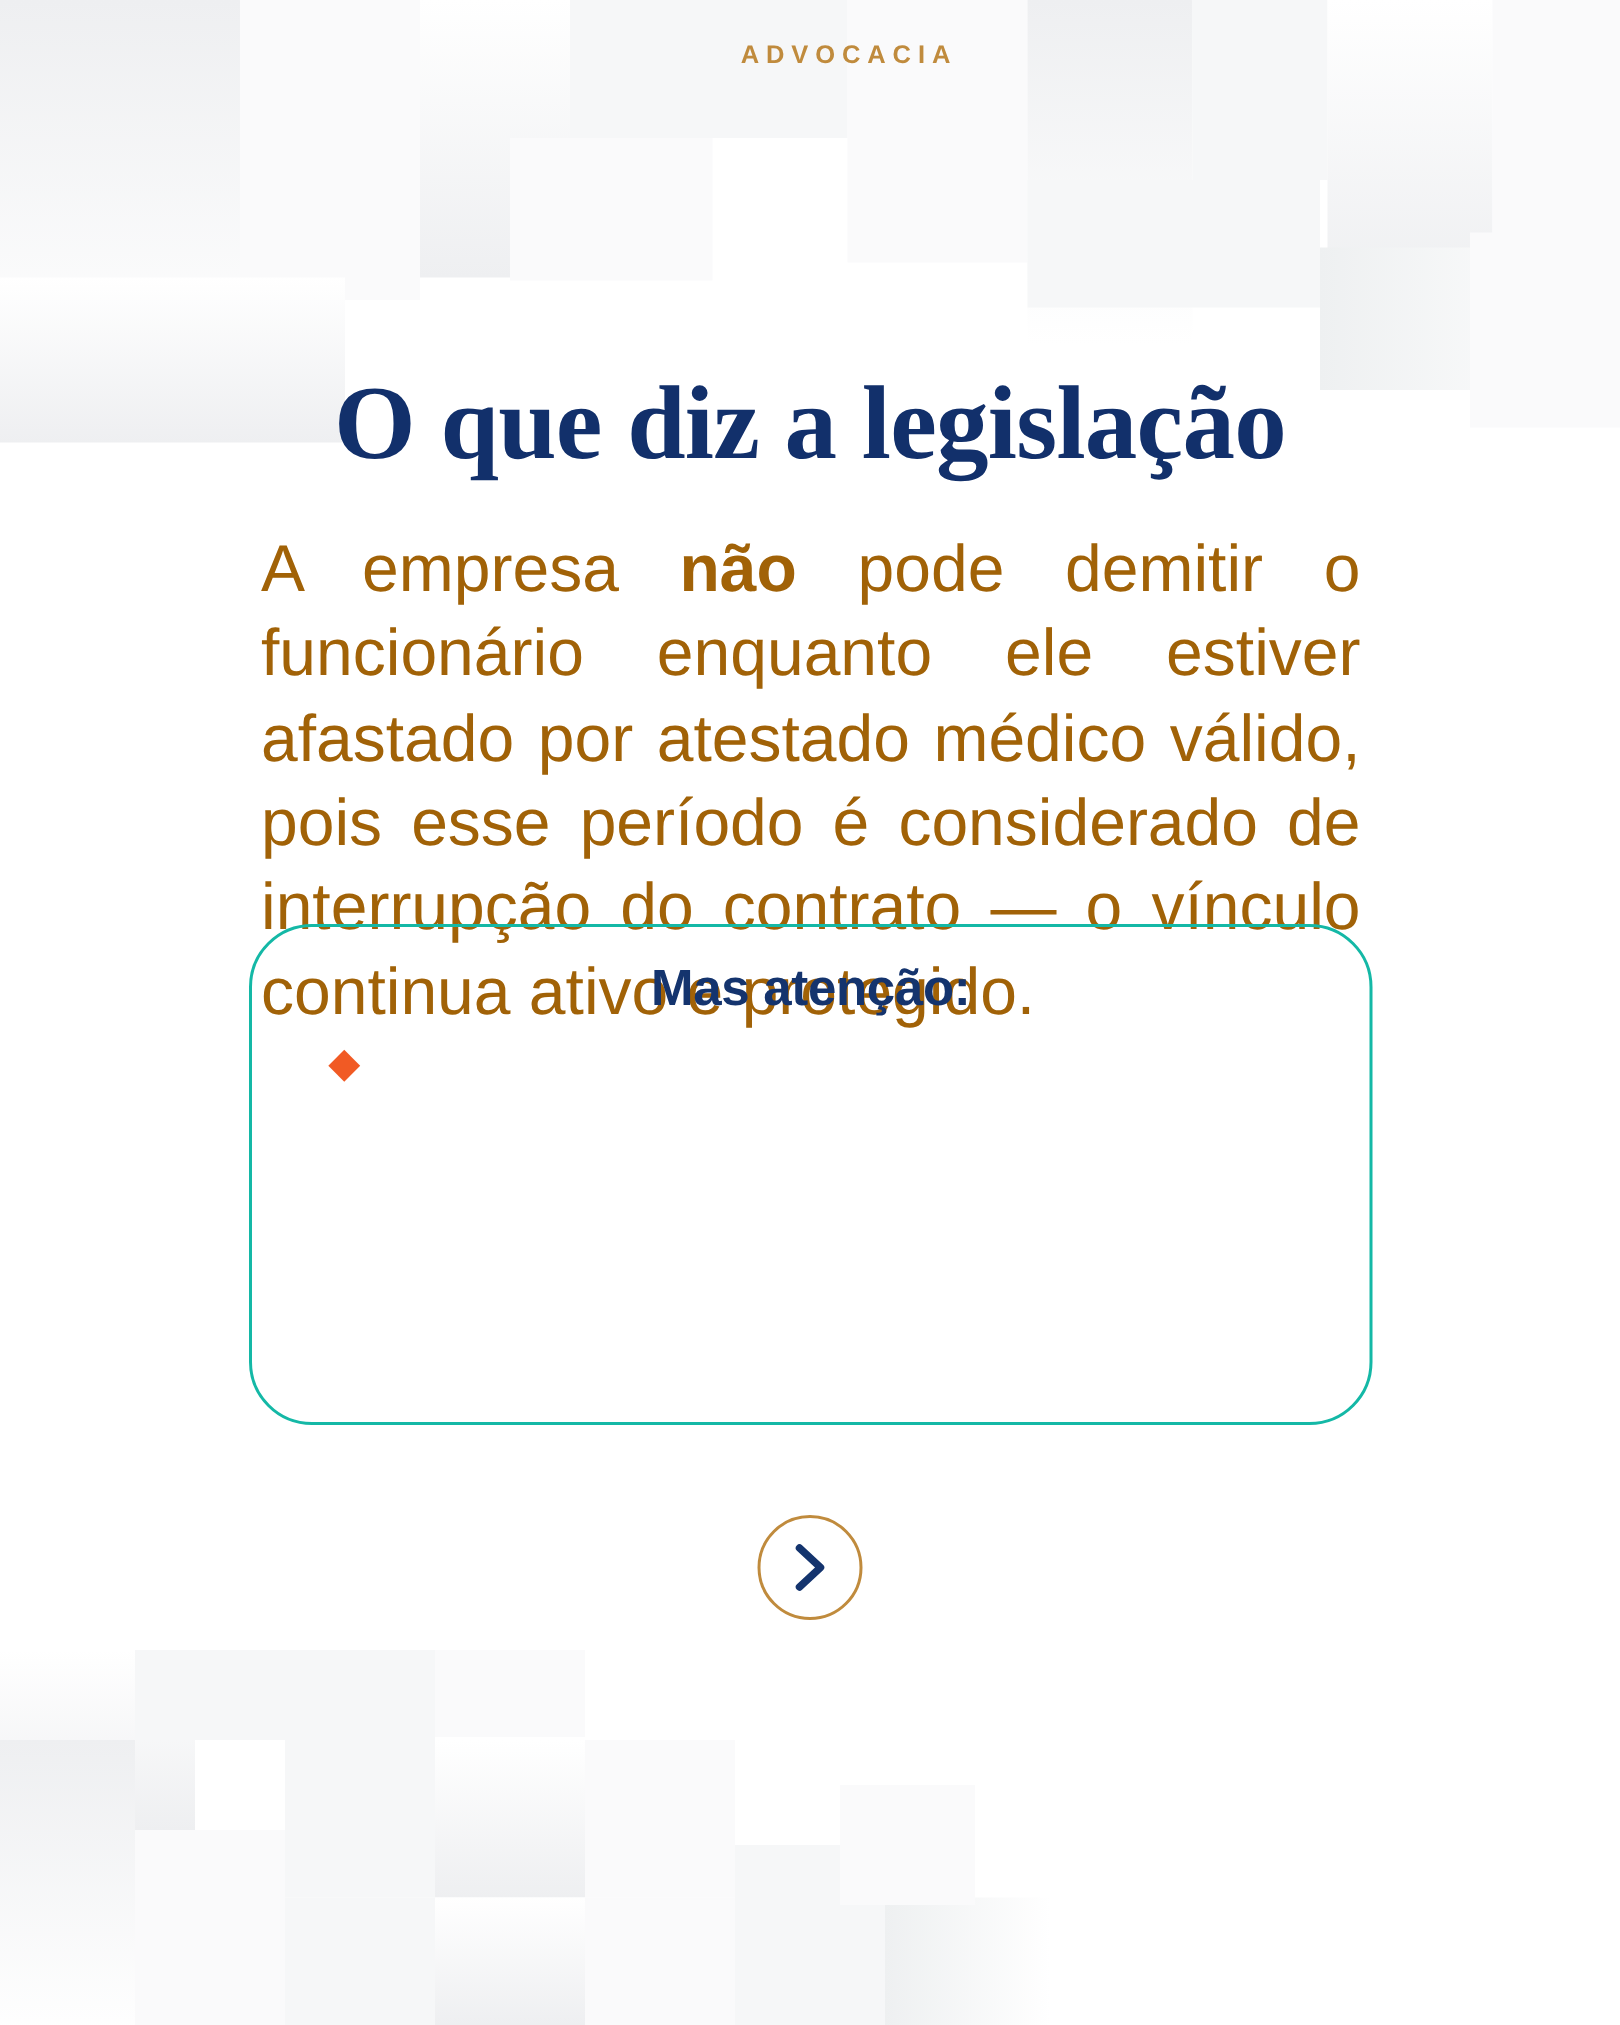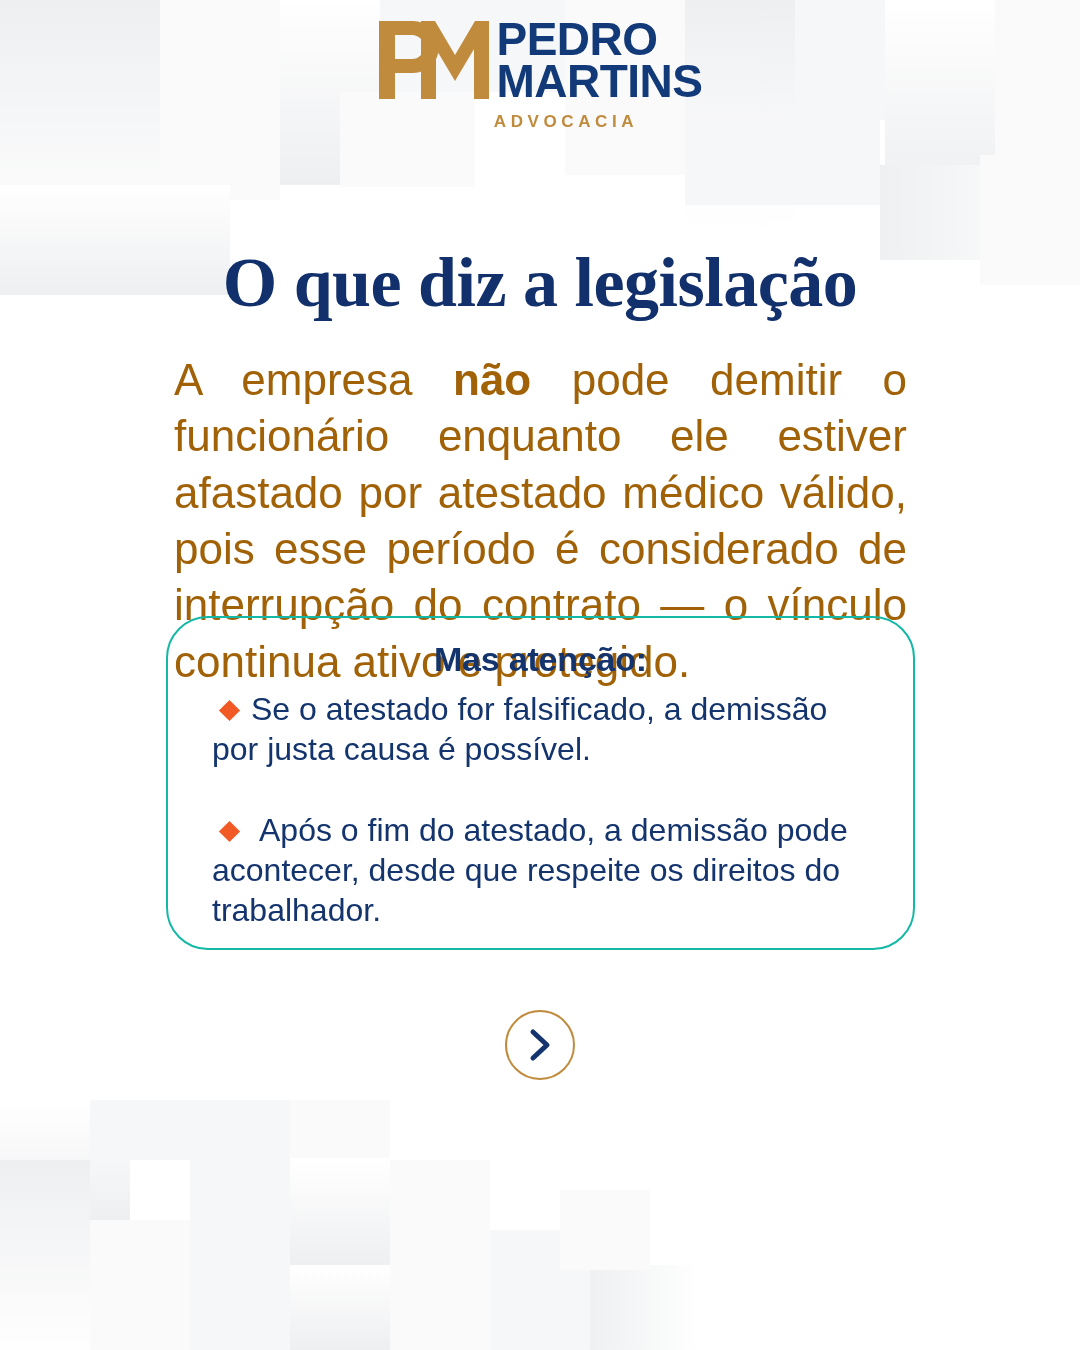--- a/index.html
+++ b/index.html
@@ -200,48 +200,33 @@
     <div class="blk softer" style="left:390px; top:1160px;width:100px; height:105px;"></div>
     <div class="blk soft" style="left:190px; top:1265px;width:100px; height:85px;"></div>
     <div class="blk grad-vr" style="left:290px; top:1265px;width:100px; height:85px;"></div>
     <div class="blk softer" style="left:390px; top:1265px;width:200px; height:85px;"></div>
     <div class="blk soft" style="left:490px; top:1230px;width:100px; height:120px;"></div>
     <div class="blk grad-h" style="left:590px; top:1265px;width:110px; height:85px;"></div>
     <div class="blk softer" style="left:560px; top:1190px;width:90px;  height:80px;"></div>
   </div>
 
   <div class="logo-wrap">
-    <div class="logo-row">
-      <svg class="monogram" width="115" height="82" viewBox="0 0 115 82" aria-hidden="true">
-        <g fill="#c08b3d">
-          <path d="M2 2 h34 a26 26 0 0 1 0 52 h-18 v26 h-16 z M18 16 v24 h17 a12 12 0 0 0 0 -24 z"></path>
-          <path d="M44 2 h14 l20 34 l20 -34 h14 v78 h-15 v-50 l-19 32 l-19 -32 v50 h-15 z"></path>
-        </g>
-      </svg>
-      <div class="logo-name">
-        <span>PEDRO</span>
-        <span>MARTINS</span>
-      </div>
-    </div>
     <div class="logo-sub">ADVOCACIA</div>
   </div>
 
   <div class="title">O que diz a legislação</div>
 
   <div class="body-copy">
     <span>A empresa </span><b>não</b><span> pode demitir o funcionário enquanto ele estiver afastado por atestado médico válido, pois esse período é considerado de interrupção do contrato — o vínculo continua ativo e protegido.</span>
   </div>
 
   <div class="att-box">
     <div class="att-title">Mas atenção:</div>
     <div class="att-item">
-      <span class="diamond"></span><span>Se o atestado for falsificado, a demissão por justa causa é possível.</span>
-    </div>
-    <div class="att-item second">
-      <span class="diamond"></span><span>Após o fim do atestado, a demissão pode acontecer, desde que respeite os direitos do trabalhador.</span>
+      <span class="diamond"></span>
     </div>
   </div>
 
   <div class="next-btn">
     <svg width="26" height="34" viewBox="0 0 26 34" aria-hidden="true">
       <path d="M6 4 L20 17 L6 30" fill="none" stroke="#14346e" stroke-width="5" stroke-linecap="round" stroke-linejoin="round"></path>
     </svg>
   </div>
 
 </div>

